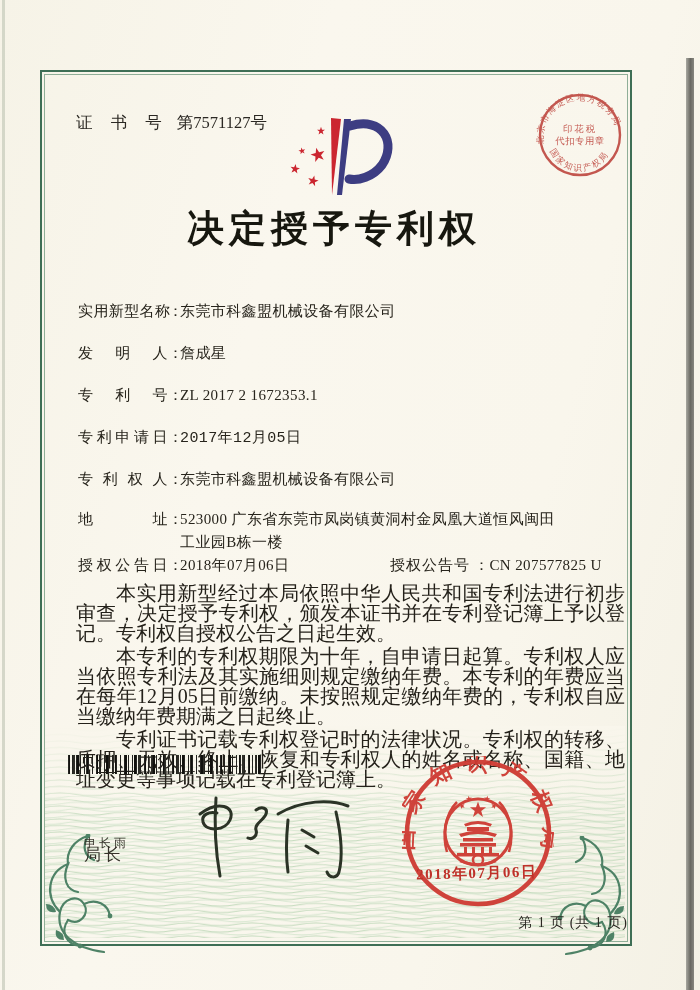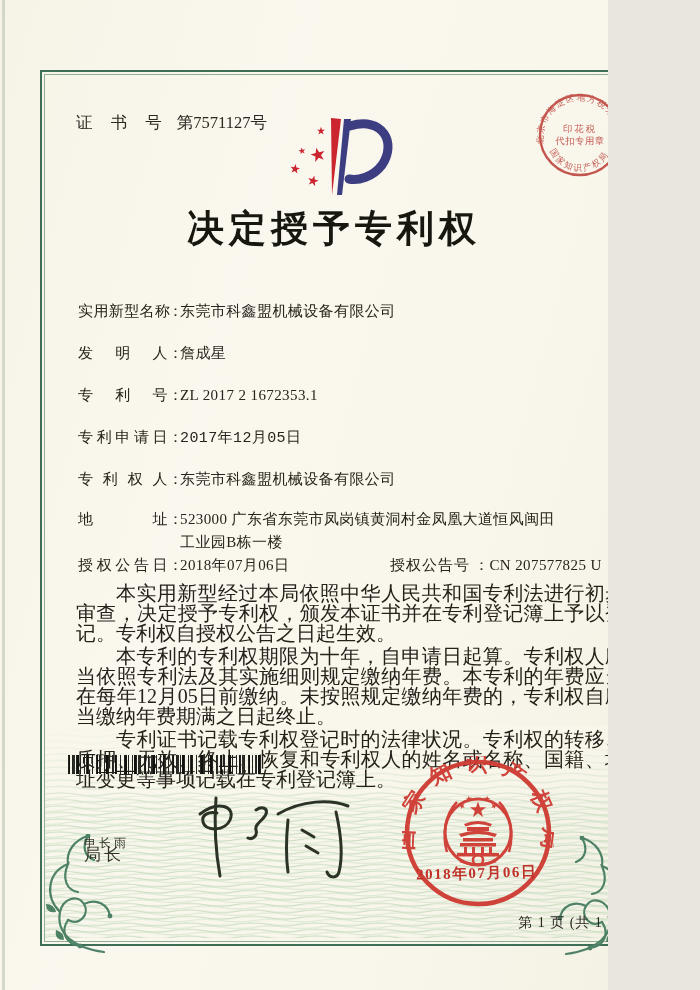--- a/index.html
+++ b/index.html
@@ -1,17 +1,17 @@
 <!DOCTYPE html>
 <html><head>
 <meta charset="utf-8">
 <style>
   html,body{margin:0;padding:0;background:#e8e6de;}
   .page{
-    position:relative;width:608px;height:990px;overflow:hidden;
+    position:relative;width:700px;height:990px;overflow:hidden;
     background:linear-gradient(105deg,#f6f3e7 0%,#faf7ee 35%,#f9f6ec 70%,#f4f1e5 100%);
     font-family:"Liberation Serif","DejaVu Serif",serif;color:#27241e;
   }
   
   .edge-left{position:absolute;left:2px;top:0;bottom:0;width:3px;background:#c6cbba;opacity:.7;}
   .edge-right{position:absolute;left:686px;top:58px;bottom:0;width:8px;
     background:linear-gradient(90deg,#9a9a93,#50504a 55%,#73736c);opacity:.85;}
   
   .frame{position:absolute;left:40px;top:70px;width:588px;height:872px;border:2.5px solid #3e6e55;}
   .frame::after{content:"";position:absolute;inset:2px;border:1px solid #8fae97;}

